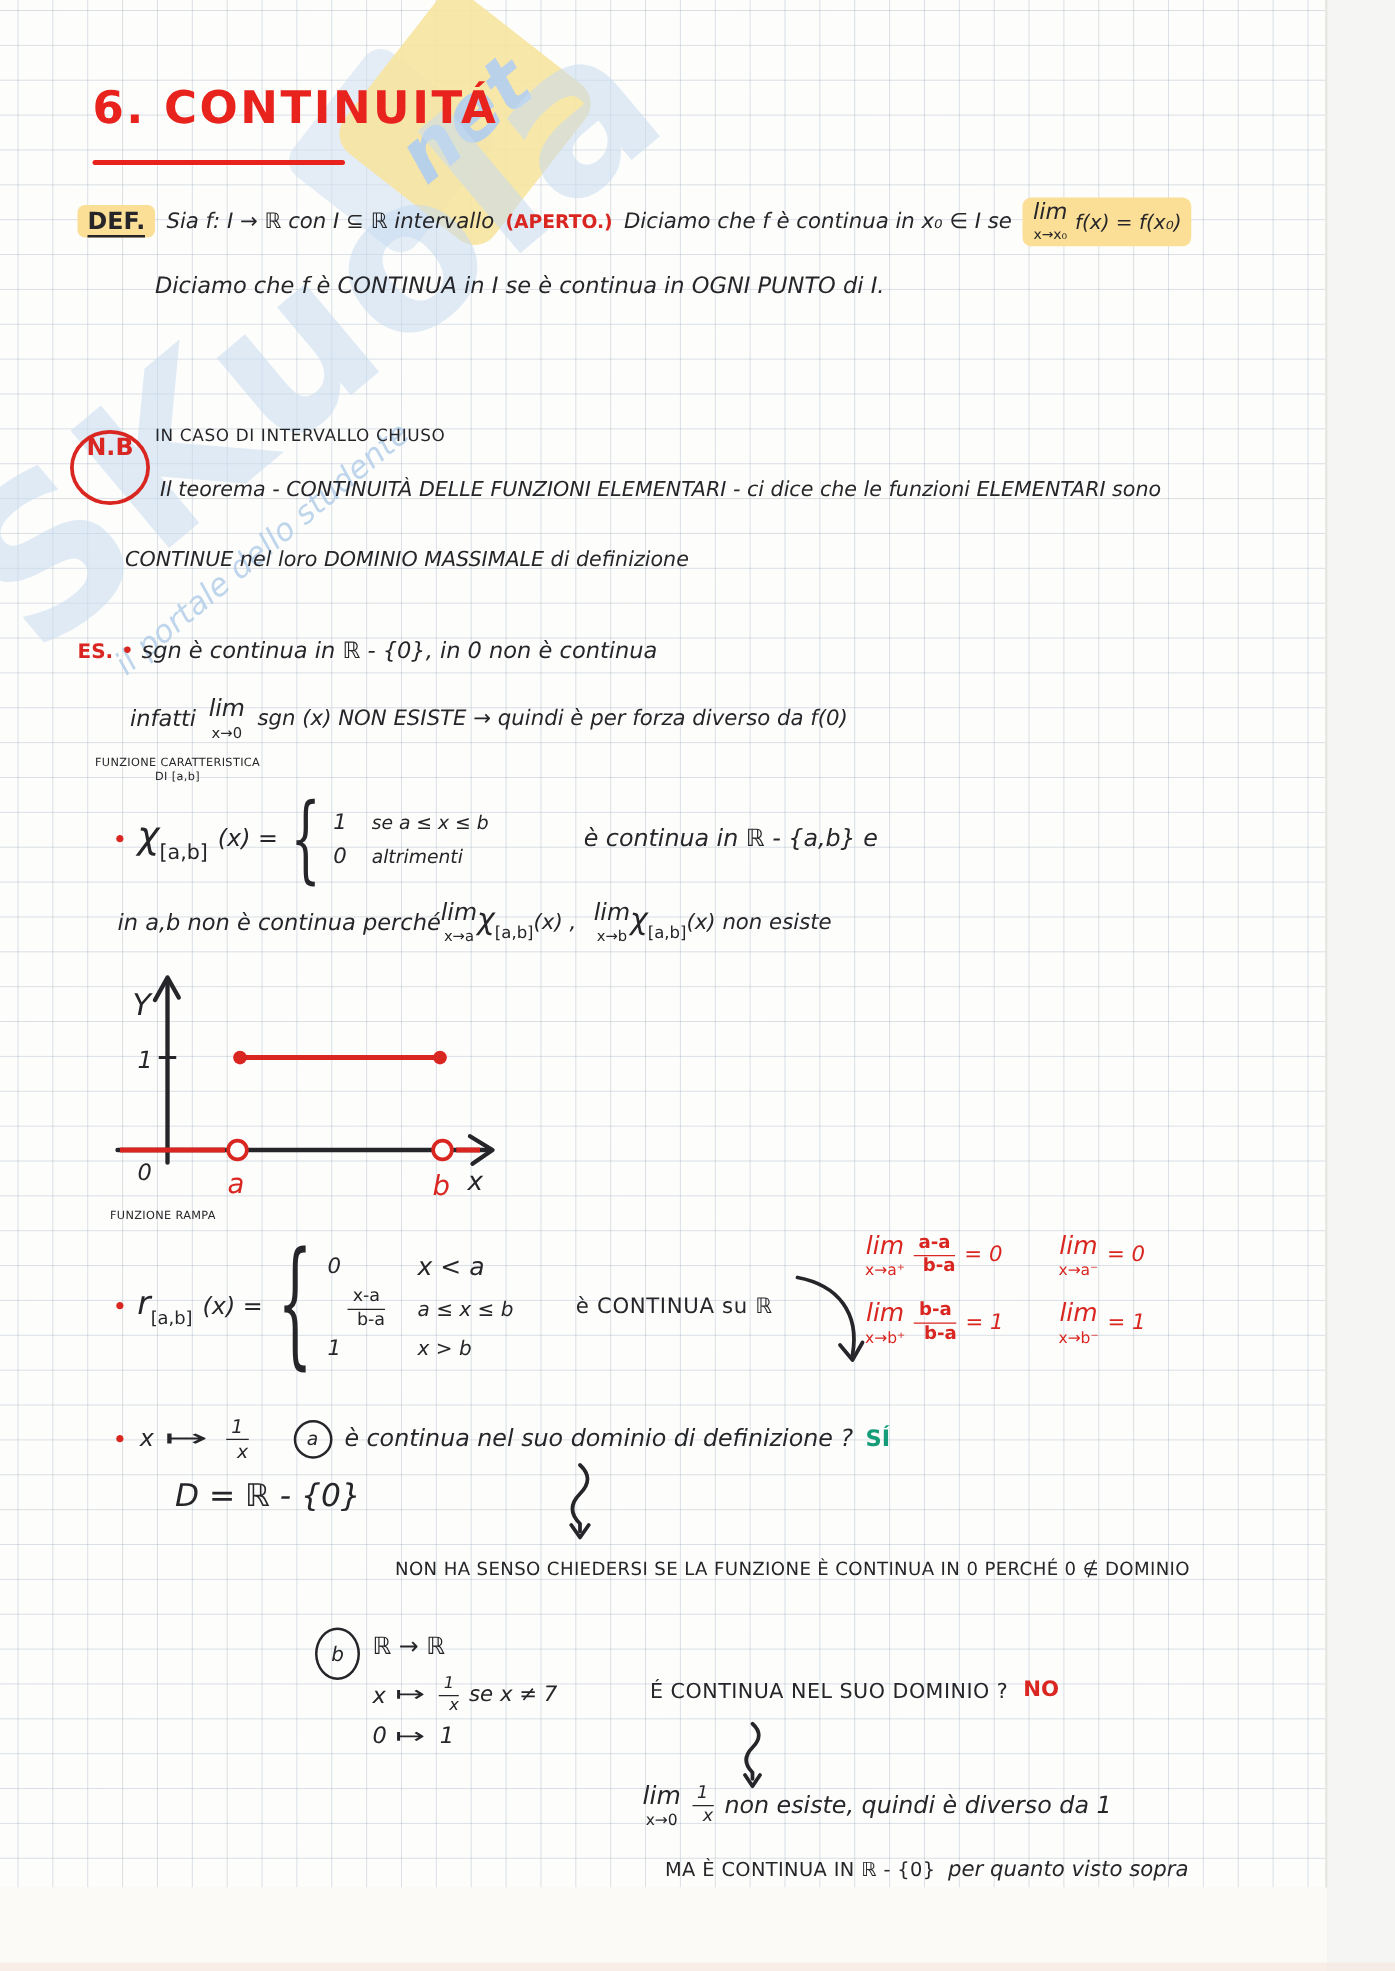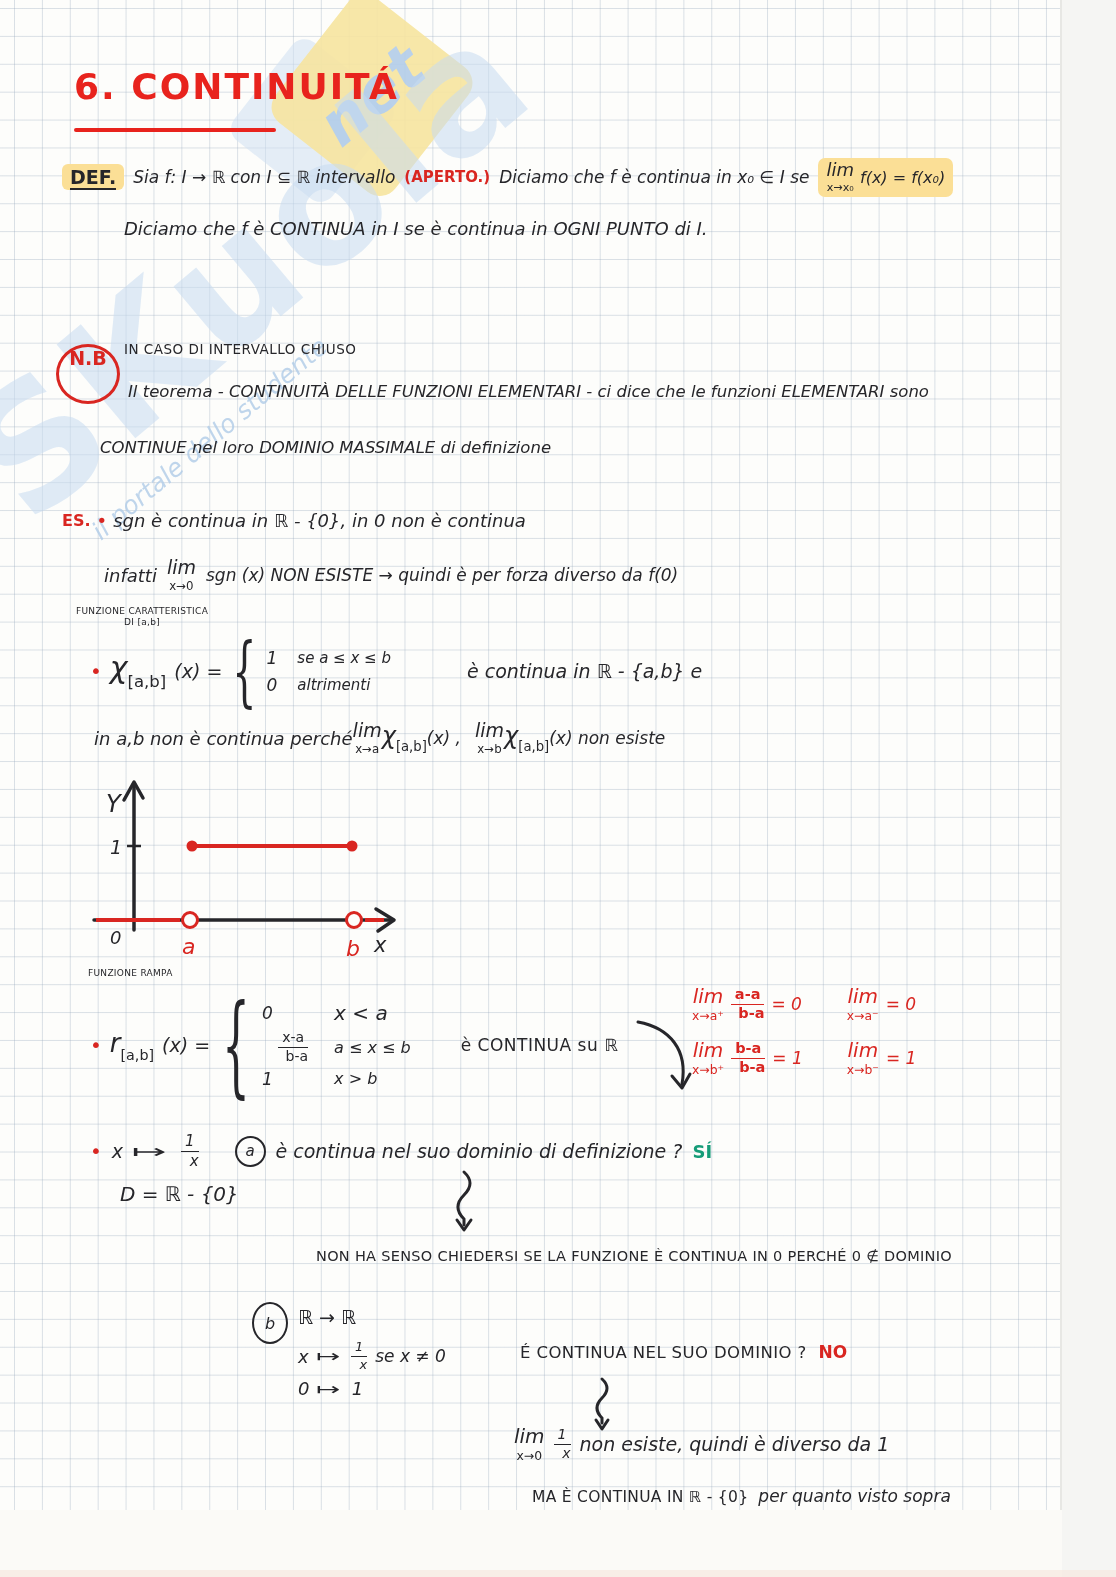--- a/index.html
+++ b/index.html
@@ -242,39 +242,39 @@
       <span class="frac it" style="font-size:15px;">
         <span class="ft">1</span>
         <span class="fb">x</span>
       </span>
       <span class="circle-tag" style="margin-left:26px;">
         <span>a</span>
       </span>
       <span class="it" style="font-size:19px;">è continua nel suo dominio di definizione ?</span>
       <span class="green caps" style="font-size:18px;font-weight:bold;">SÍ</span>
     </div>
-    <div class="content it" style="left:120px;top:1182px;font-size:20px;">D = ℝ - {0}</div>
+    <div class="content it" style="left:140px;top:1182px;font-size:25px;">D = ℝ - {0}</div>
     <svg class="content" style="left:446px;top:1168px;" width="34" height="68" viewBox="0 0 34 68">
       <path d="M18,4 q12,11 0,23 q-12,12 0,24 l0,6" fill="none" stroke="#26262a" stroke-width="3" stroke-linecap="round"></path>
       <polyline points="11,52 18,62 25,52" fill="none" stroke="#26262a" stroke-width="3" stroke-linecap="round" stroke-linejoin="round"></polyline>
     </svg>
     <div class="content caps" style="left:316px;top:1248px;font-size:14.5px;letter-spacing:.3px;">NON HA SENSO CHIEDERSI SE LA FUNZIONE È CONTINUA IN 0 PERCHÉ 0 ∉ DOMINIO</div>
 
     <div class="content" style="left:252px;top:1302px;width:32px;height:38px;border:2.5px solid var(--ink);border-radius:50%;display:flex;align-items:center;justify-content:center;">
       <span class="it" style="font-size:16px;">b</span>
     </div>
     <div class="content it" style="left:298px;top:1306px;font-size:19px;">ℝ → ℝ</div>
     <div class="content row" style="left:298px;top:1336px;height:40px;gap:8px;">
       <span class="it" style="font-size:18px;">x</span>
       <span class="lmap" style="font-size:17px;transform:scaleX(1.7);margin:0 8px 0 4px;">↦</span>
       <span class="frac it" style="font-size:13px;">
         <span class="ft">1</span>
         <span class="fb">x</span>
       </span>
-      <span class="it" style="font-size:17px;">se x ≠ 0</span>
+      <span class="it" style="font-size:17px;">se x ≠ 7</span>
     </div>
     <div class="content row" style="left:298px;top:1378px;gap:8px;">
       <span class="it" style="font-size:18px;">0</span>
       <span class="lmap" style="font-size:17px;transform:scaleX(1.7);margin:0 8px 0 4px;">↦</span>
       <span class="it" style="font-size:18px;">1</span>
     </div>
     <div class="content row" style="left:520px;top:1342px;gap:12px;">
       <span class="caps" style="font-size:16.5px;letter-spacing:.4px;">É CONTINUA NEL SUO DOMINIO ?</span>
       <span class="red caps" style="font-size:17px;font-weight:bold;">NO</span>
     </div>

